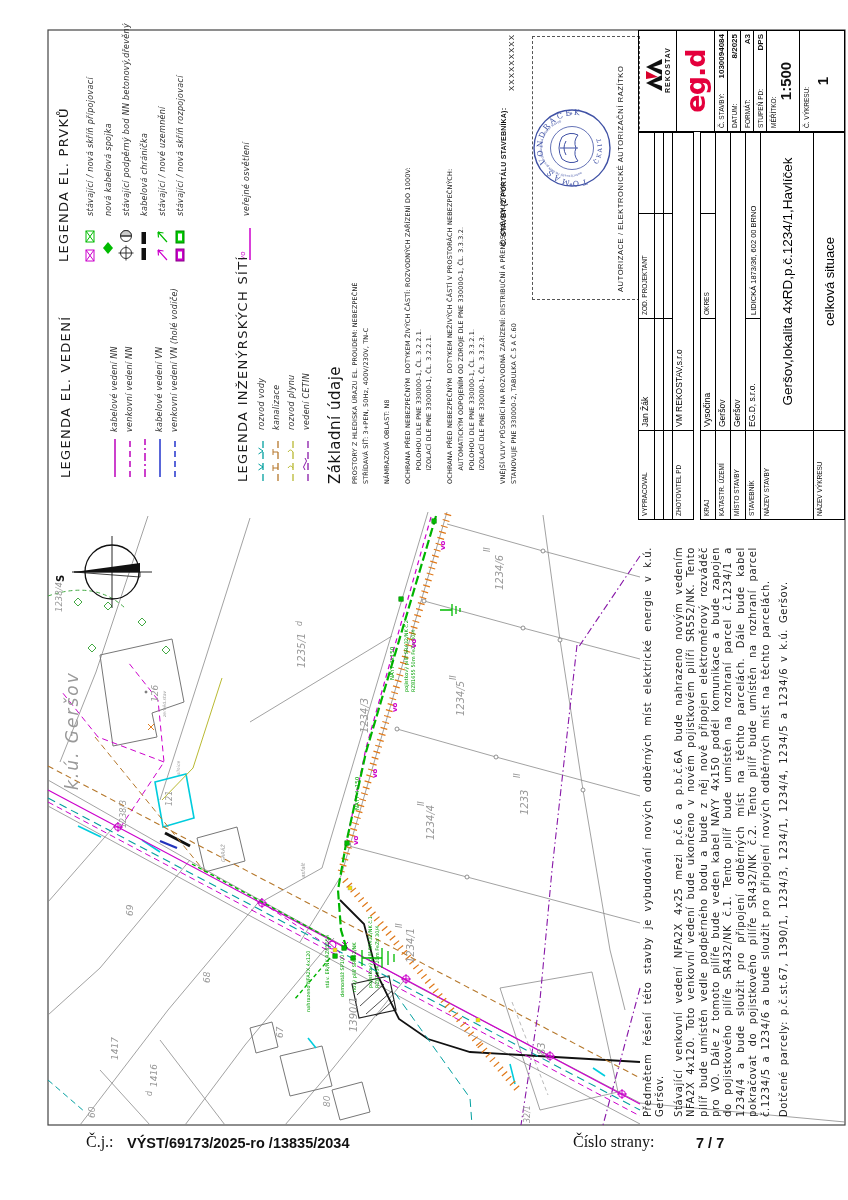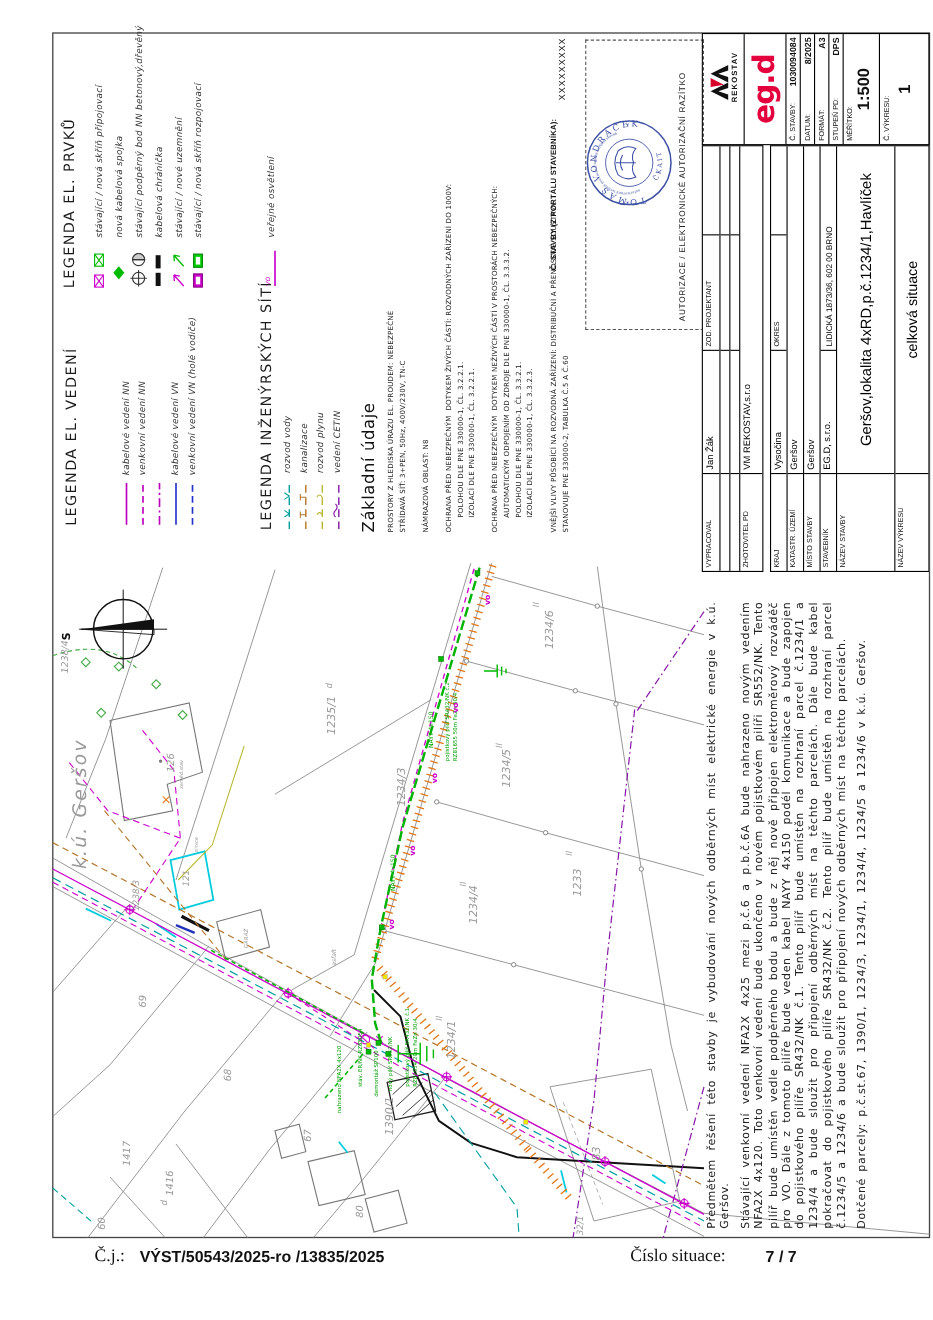--- a/index.html
+++ b/index.html
@@ -591,18 +591,18 @@
   </div>
 
   <div class="rot desc" style="left:642px;top:1117px;width:570px;height:152px">
     <p>Předmětem řešení této stavby je vybudování nových odběrných míst elektrické energie v k.ú. Geršov.</p>
     <p>Stávající venkovní vedení NFA2X 4x25 mezi p.č.6 a p.b.č.6A bude nahrazeno novým vedením NFA2X 4x120. Toto venkovní vedení bude ukončeno v novém pojistkovém pilíři SR552/NK. Tento pilíř bude umístěn vedle podpěrného bodu a bude z něj nově připojen elektroměrový rozváděč pro VO. Dále z tomoto pilíře bude veden kabel NAYY 4x150 podél komunikace a bude zapojen do pojistkového pilíře SR432/NK č.1. Tento pilíř bude umístěn na rozhraní parcel č.1234/1 a 1234/4 a bude sloužit pro připojení odběrných míst na těchto parcelách. Dále bude kabel pokračovat do pojistkového pilíře SR432/NK č.2. Tento pilíř bude umístěn na rozhraní parcel č.1234/5 a 1234/6 a bude sloužit pro připojení nových odběrných míst na těchto parcelách.</p>
     <p>Dotčené parcely: p.č.st.67, 1390/1, 1234/3, 1234/1, 1234/4, 1234/5 a 1234/6 v k.ú. Geršov.</p>
   </div>
 
   <div>
     <span class="abs footer-lbl" style="left:86px;top:1133px">Č.j.:</span>
-    <span class="abs footer-val" style="left:127px;top:1135px">VÝST/50543/2025-ro /13835/2025</span>
-    <span class="abs footer-lbl" style="left:573px;top:1133px">Číslo situace:</span>
+    <span class="abs footer-val" style="left:127px;top:1135px">VÝST/69173/2025-ro /13835/2034</span>
+    <span class="abs footer-lbl" style="left:573px;top:1133px">Číslo strany:</span>
     <span class="abs footer-val" style="left:696px;top:1135px">7 / 7</span>
   </div>
 
 </div>
 
 </body></html>

